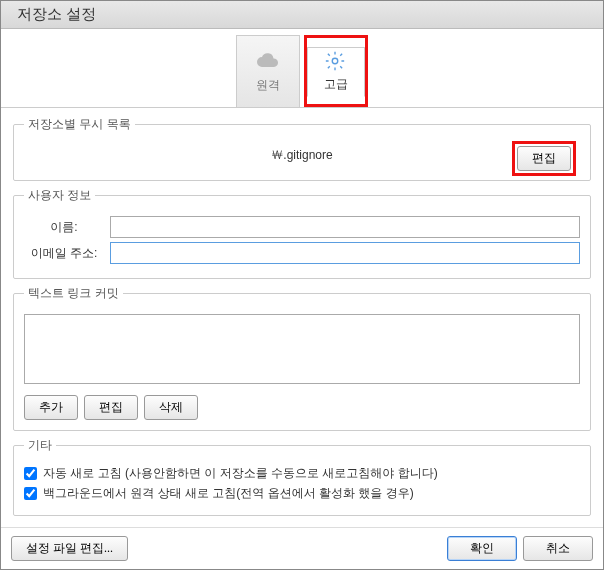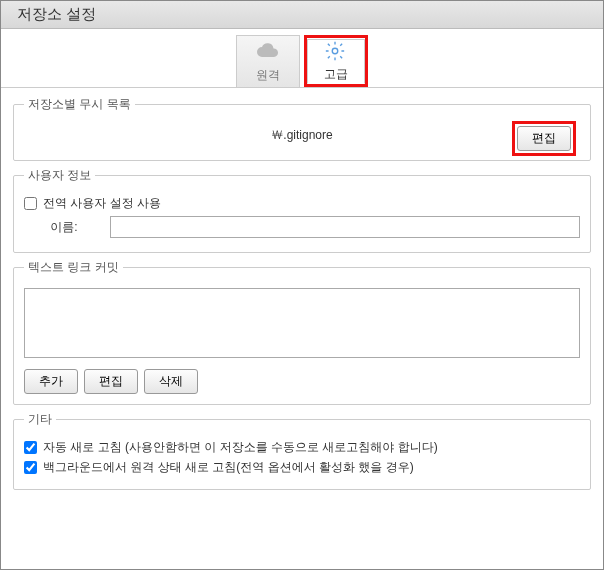--- a/index.html
+++ b/index.html
@@ -27,21 +27,21 @@
       color: #333;
     }
     .tabbar {
       display: flex;
       justify-content: center;
       padding: 6px 0 0 0;
       border-bottom: 1px solid #ccc;
     }
     .tab {
       width: 64px;
-      height: 52px;
+      height: 72px;
       display: flex;
       flex-direction: column;
       align-items: center;
       justify-content: center;
       gap: 4px;
       cursor: pointer;
       font-size: 12px;
       position: relative;
     }
     .tab.inactive {
@@ -194,27 +194,27 @@
       <div class="ignore-row">
         <span class="ignore-path">￦.gitignore</span>
         <div class="edit-highlight">
           <button class="btn">편집</button>
         </div>
       </div>
     </fieldset>
 
     <fieldset>
       <legend>사용자 정보</legend>
-      <div class="checkbox-row">
-        <input type="checkbox" style="">
-        <label>전역 사용자 설정 사용</label>
-      </div>
       <div class="form-row">
         <label class="field-label">이름:</label>
         <input type="text" value="" style="">
+      </div>
+      <div class="form-row">
+        <label class="field-label">이메일 주소:</label>
+        <input type="text" class="focused" value="" style="">
       </div>
     </fieldset>
 
     <fieldset>
       <legend>텍스트 링크 커밋</legend>
       <textarea class="textarea-box" style=""></textarea>
       <div class="btn-row">
         <button class="btn">추가</button>
         <button class="btn">편집</button>
         <button class="btn">삭제</button>
@@ -228,13 +228,19 @@
         <label>자동 새로 고침 (사용안함하면 이 저장소를 수동으로 새로고침해야 합니다)</label>
       </div>
       <div class="checkbox-row">
         <input type="checkbox" checked="" style="">
         <label>백그라운드에서 원격 상태 새로 고침(전역 옵션에서 활성화 했을 경우)</label>
       </div>
     </fieldset>
 
   </div>
 
+  <div class="footer">
+    <button class="btn">설정 파일 편집...</button>
+    <div class="spacer"></div>
+    <button class="btn primary" style="min-width:70px;">확인</button>
+    <button class="btn" style="min-width:70px;">취소</button>
+  </div>
 </div>
 
 </body></html>

